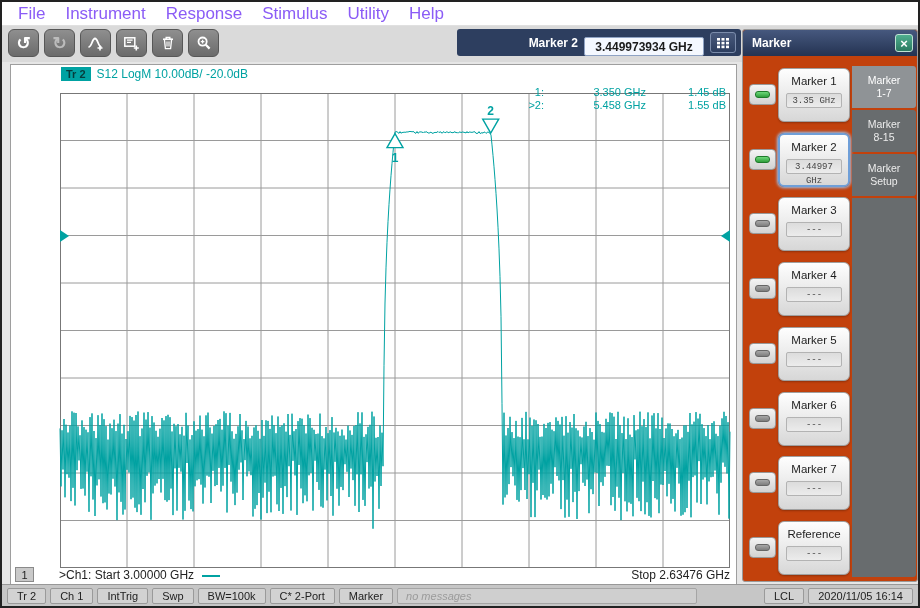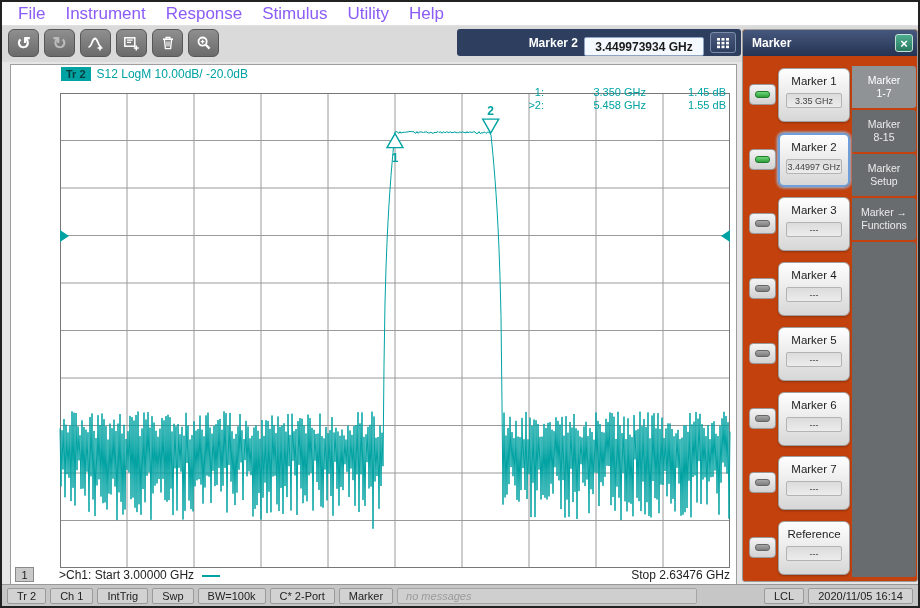--- a/index.html
+++ b/index.html
@@ -77,21 +77,21 @@
   .led-pill { width:15px; height:7px; border-radius:3px; }
   .led-pill.on  { background:linear-gradient(#6ed87a,#2f9e3c); border:1px solid #1e7a2a; }
   .led-pill.off { background:linear-gradient(#a8a8a8,#7d7d7d); border:1px solid #666; }
   .marker-btn { position:absolute; left:35px; width:72px; height:54px; border-radius:6px;
                 border:1px solid #a0a0a0; background:linear-gradient(#fefefe,#d7d7d7);
                 box-shadow:0 1px 2px rgba(0,0,0,.25); text-align:center; }
   .marker-btn.selected { border:2px solid #6f9fd8; box-shadow:0 0 3px 1px #9cc2ec; }
   .marker-btn-title { display:block; font-size:11.5px; color:#1d1d1d; margin-top:6px; }
   .marker-btn-value { display:block; margin:6px auto 0; width:56px; height:15px;
                       background:linear-gradient(#dcdcdc,#ececec); border:1px solid #b3b3b3;
-                      border-radius:2px; font-size:9px; color:#444; line-height:14px; }
+                      border-radius:2px; font-size:9px; color:#444; line-height:14px;font-family:Liberation Mono, monospace; }
   .tab-col { position:absolute; left:109px; top:36px; bottom:4px; width:64px;
              display:flex; flex-direction:column; gap:2px; }
   .panel-tab { min-height:42px; background:#686c6e; color:#ececec; font-size:10.5px;
                display:flex; flex-direction:column; align-items:center; justify-content:center;
                line-height:1.25; text-align:center; border-radius:0 3px 3px 0; }
   .panel-tab.active { background:#8f9396; color:#fff; }
   .tab-filler { flex:1; background:#686c6e; border-radius:0 3px 3px 0; }
 
   
   .statusbar { position:absolute; left:0; right:0; bottom:0; height:22px; background:#c6c6c6;
@@ -309,24 +309,20 @@
           <span>1-7</span>
         </div>
         <div class="panel-tab">
           <span>Marker</span>
           <span>8-15</span>
         </div>
         <div class="panel-tab">
           <span>Marker</span>
           <span>Setup</span>
         </div>
-        <div class="panel-tab">
-          <span>Marker →</span>
-          <span>Functions</span>
-        </div>
         <div class="tab-filler"></div>
       </div>
   </div>
 
   <div class="statusbar">
       <div class="status-seg">Tr 2</div>
       <div class="status-seg">Ch 1</div>
       <div class="status-seg">IntTrig</div>
       <div class="status-seg">Swp</div>
       <div class="status-seg">BW=100k</div>

